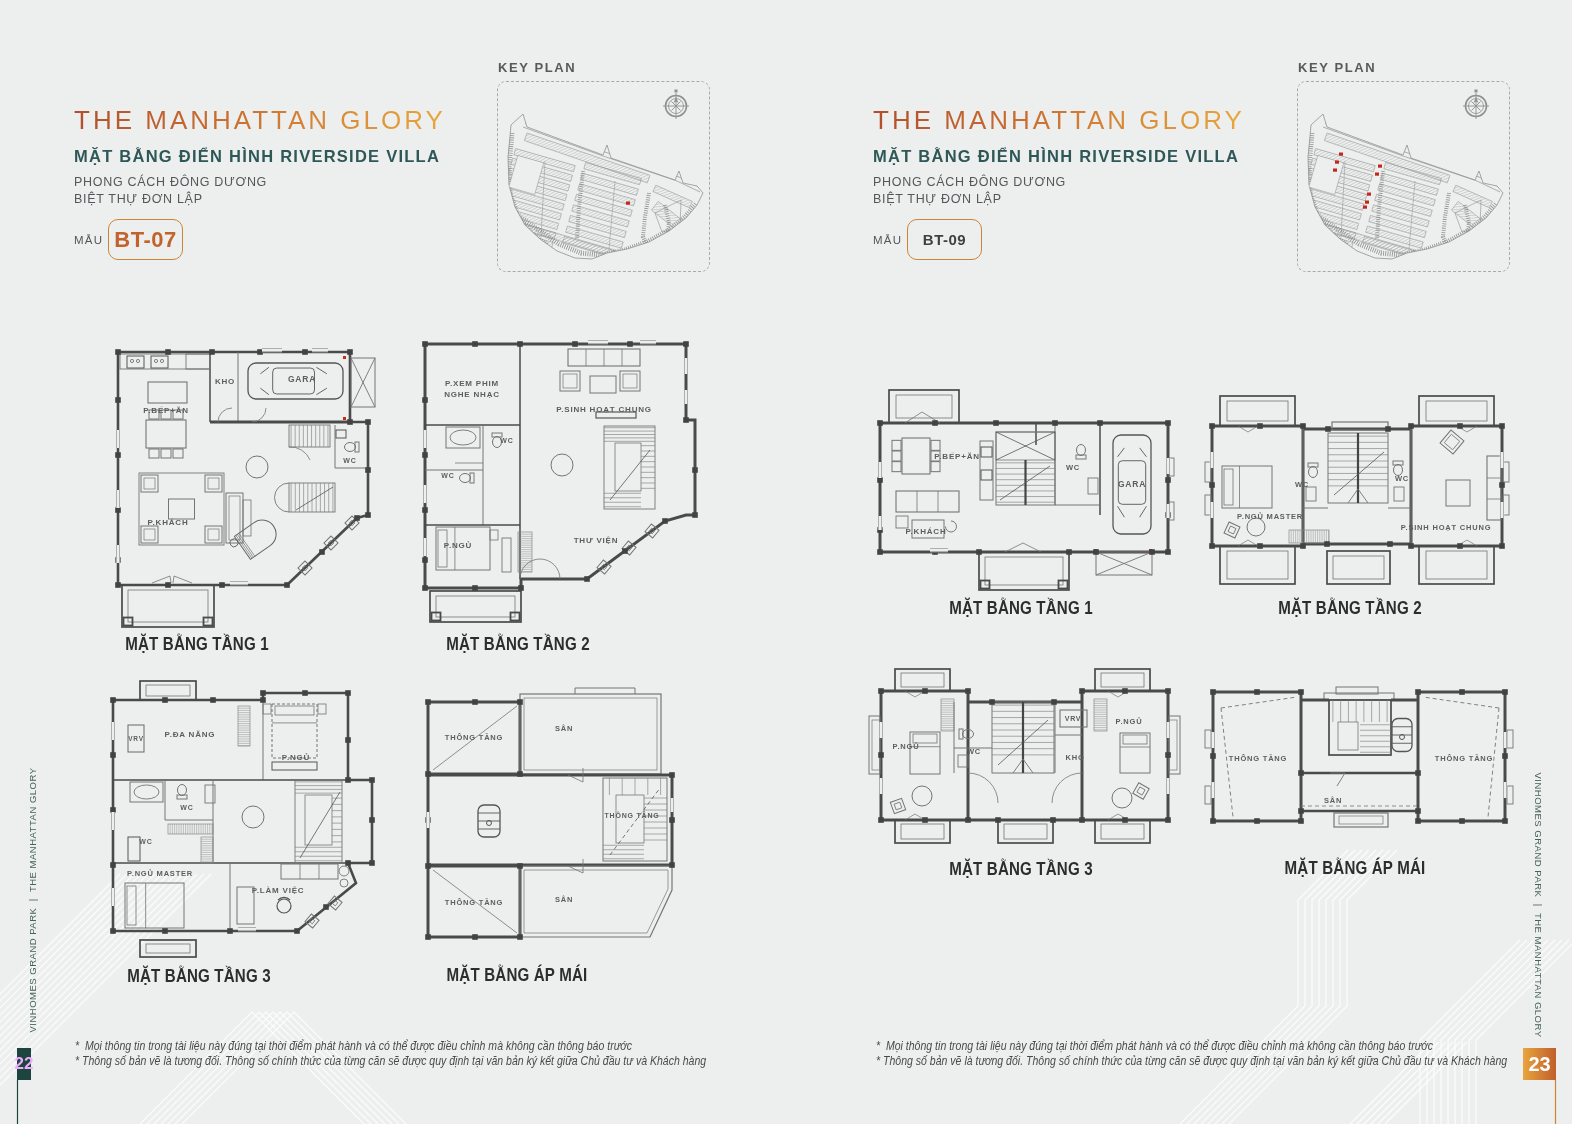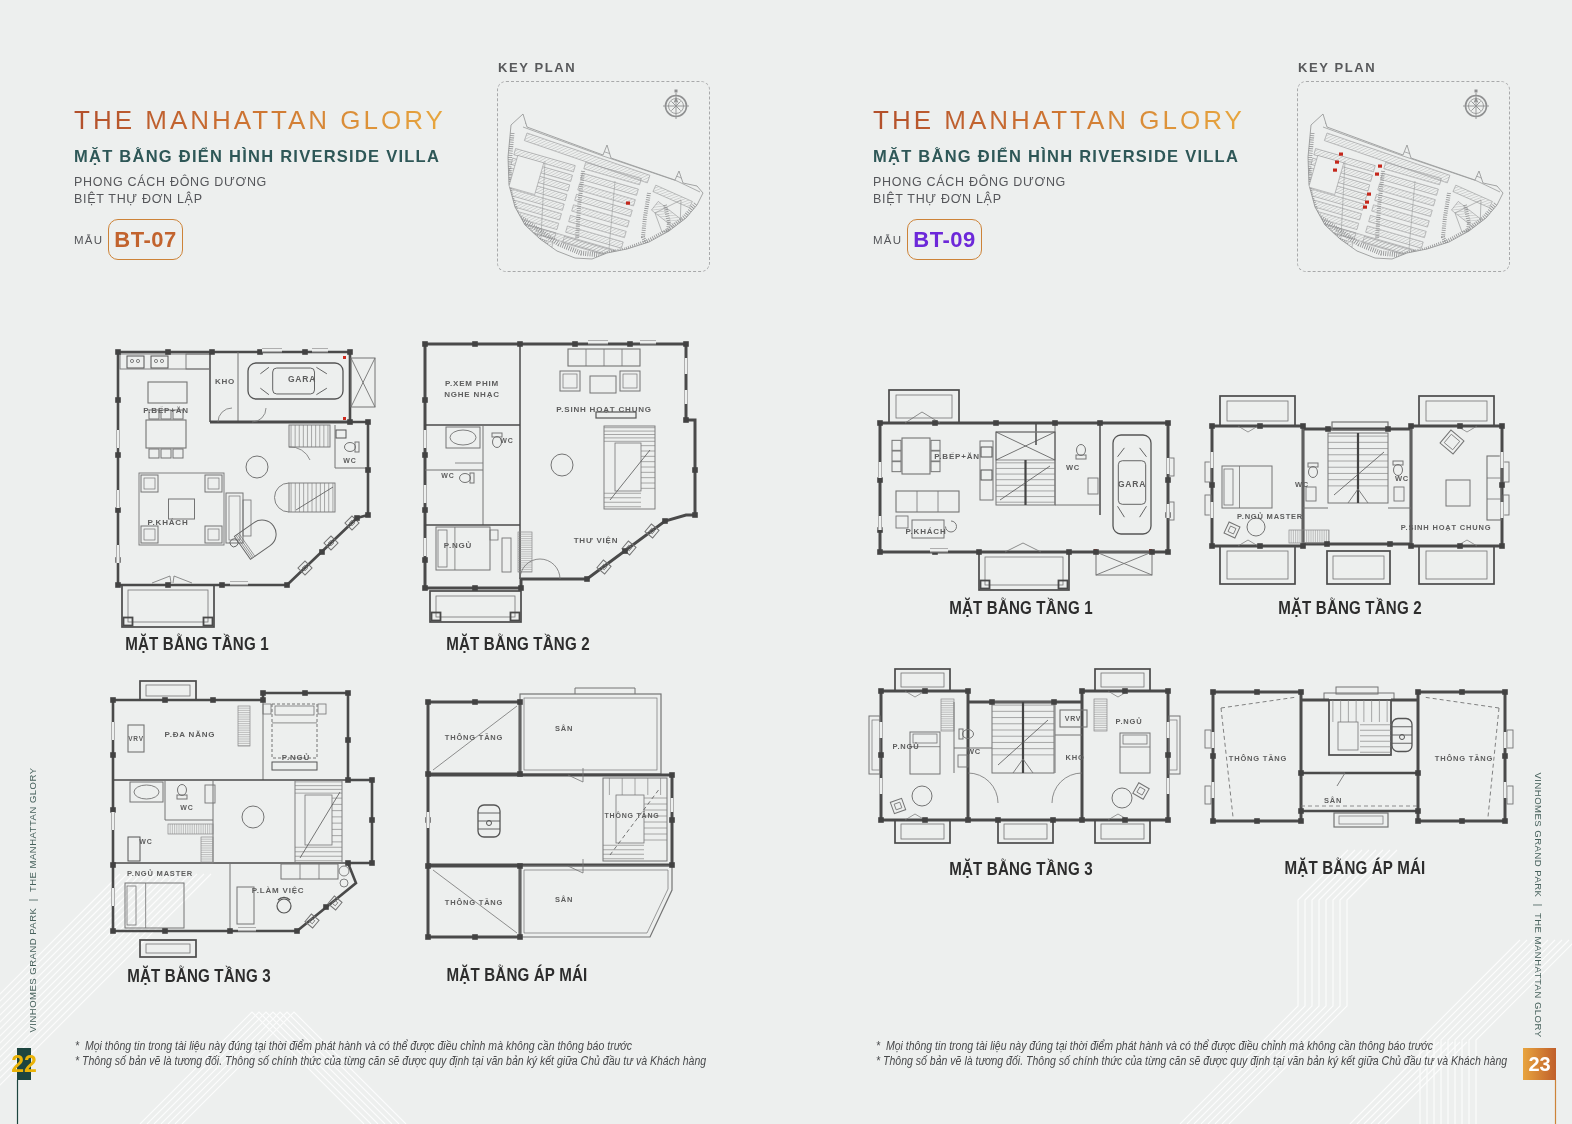--- a/index.html
+++ b/index.html
@@ -1143,30 +1143,30 @@
   </svg>
 <div style="position:absolute;left:74px;top:105px;font-size:26px;letter-spacing:3.0px;font-weight:400;background:linear-gradient(90deg,#b24f2b,#c96d31 40%,#e8a73e);-webkit-background-clip:text;background-clip:text;color:transparent;white-space:nowrap">THE MANHATTAN GLORY</div>
 <div style="position:absolute;left:74px;top:147px;font-size:16.5px;letter-spacing:1.25px;font-weight:bold;color:#2e5757;white-space:nowrap">MẶT BẰNG ĐIỂN HÌNH RIVERSIDE VILLA</div>
 <div style="position:absolute;left:74px;top:174px;font-size:12.5px;letter-spacing:0.7px;color:#55565a;line-height:17px;white-space:nowrap">PHONG CÁCH ĐÔNG DƯƠNG<br>BIỆT THỰ ĐƠN LẬP</div>
 <div style="position:absolute;left:74px;top:234px;font-size:11.5px;letter-spacing:1.2px;color:#55565a">MẪU</div>
 <div style="position:absolute;left:108px;top:219px;width:73px;height:39px;border:1.6px solid #cd8338;border-radius:10px;display:flex;align-items:center;justify-content:center;font-size:22px;font-weight:bold;color:#c2632e;letter-spacing:0.5px">BT-07</div>
 <div style="position:absolute;left:873px;top:105px;font-size:26px;letter-spacing:3.0px;font-weight:400;background:linear-gradient(90deg,#b24f2b,#c96d31 40%,#e8a73e);-webkit-background-clip:text;background-clip:text;color:transparent;white-space:nowrap">THE MANHATTAN GLORY</div>
 <div style="position:absolute;left:873px;top:147px;font-size:16.5px;letter-spacing:1.25px;font-weight:bold;color:#2e5757;white-space:nowrap">MẶT BẰNG ĐIỂN HÌNH RIVERSIDE VILLA</div>
 <div style="position:absolute;left:873px;top:174px;font-size:12.5px;letter-spacing:0.7px;color:#55565a;line-height:17px;white-space:nowrap">PHONG CÁCH ĐÔNG DƯƠNG<br>BIỆT THỰ ĐƠN LẬP</div>
 <div style="position:absolute;left:873px;top:234px;font-size:11.5px;letter-spacing:1.2px;color:#55565a">MẪU</div>
-<div style="position:absolute;left:907px;top:219px;width:73px;height:39px;border:1.6px solid #cd8338;border-radius:10px;display:flex;align-items:center;justify-content:center;font-size:22px;font-weight:bold;color:#6d28d9;letter-spacing:0.5px">BT-09</div>
+<div style="position:absolute;left:907px;top:219px;width:73px;height:39px;border:1.6px solid #cd8338;border-radius:10px;display:flex;align-items:center;justify-content:center;font-size:15px;font-weight:bold;color:#404040;letter-spacing:0.5px">BT-09</div>
 <div style="position:absolute;left:498px;top:60px;font-size:13px;letter-spacing:1.6px;font-weight:bold;color:#58595b">KEY PLAN</div>
 <div style="position:absolute;left:497px;top:81px;width:211px;height:189px;border:1px dashed #a8a9aa;border-radius:9px"></div>
 <div style="position:absolute;left:1298px;top:60px;font-size:13px;letter-spacing:1.6px;font-weight:bold;color:#58595b">KEY PLAN</div>
 <div style="position:absolute;left:1297px;top:81px;width:211px;height:189px;border:1px dashed #a8a9aa;border-radius:9px"></div>
 <div style="position:absolute;left:197px;top:634px;transform:translateX(-50%) scaleX(0.84);font-size:18px;font-weight:bold;color:#2d2d2d;letter-spacing:0.2px;white-space:nowrap">MẶT BẰNG TẦNG 1</div>
 <div style="position:absolute;left:518px;top:634px;transform:translateX(-50%) scaleX(0.84);font-size:18px;font-weight:bold;color:#2d2d2d;letter-spacing:0.2px;white-space:nowrap">MẶT BẰNG TẦNG 2</div>
 <div style="position:absolute;left:199px;top:966px;transform:translateX(-50%) scaleX(0.84);font-size:18px;font-weight:bold;color:#2d2d2d;letter-spacing:0.2px;white-space:nowrap">MẶT BẰNG TẦNG 3</div>
 <div style="position:absolute;left:517px;top:965px;transform:translateX(-50%) scaleX(0.84);font-size:18px;font-weight:bold;color:#2d2d2d;letter-spacing:0.2px;white-space:nowrap">MẶT BẰNG ÁP MÁI</div>
 <div style="position:absolute;left:1021px;top:598px;transform:translateX(-50%) scaleX(0.84);font-size:18px;font-weight:bold;color:#2d2d2d;letter-spacing:0.2px;white-space:nowrap">MẶT BẰNG TẦNG 1</div>
 <div style="position:absolute;left:1350px;top:598px;transform:translateX(-50%) scaleX(0.84);font-size:18px;font-weight:bold;color:#2d2d2d;letter-spacing:0.2px;white-space:nowrap">MẶT BẰNG TẦNG 2</div>
 <div style="position:absolute;left:1021px;top:859px;transform:translateX(-50%) scaleX(0.84);font-size:18px;font-weight:bold;color:#2d2d2d;letter-spacing:0.2px;white-space:nowrap">MẶT BẰNG TẦNG 3</div>
 <div style="position:absolute;left:1355px;top:858px;transform:translateX(-50%) scaleX(0.84);font-size:18px;font-weight:bold;color:#2d2d2d;letter-spacing:0.2px;white-space:nowrap">MẶT BẰNG ÁP MÁI</div>
 <div style="position:absolute;left:75px;top:1038px;font-size:13px;font-style:italic;color:#48494b;line-height:15.4px;white-space:nowrap;transform-origin:left top;transform:scaleX(0.81)">*&nbsp;&nbsp;Mọi thông tin trong tài liệu này đúng tại thời điểm phát hành và có thể được điều chỉnh mà không cần thông báo trước<br>* Thông số bản vẽ là tương đối. Thông số chính thức của từng căn sẽ được quy định tại văn bản ký kết giữa Chủ đầu tư và Khách hàng</div>
 <div style="position:absolute;left:876px;top:1038px;font-size:13px;font-style:italic;color:#48494b;line-height:15.4px;white-space:nowrap;transform-origin:left top;transform:scaleX(0.81)">*&nbsp;&nbsp;Mọi thông tin trong tài liệu này đúng tại thời điểm phát hành và có thể được điều chỉnh mà không cần thông báo trước<br>* Thông số bản vẽ là tương đối. Thông số chính thức của từng căn sẽ được quy định tại văn bản ký kết giữa Chủ đầu tư và Khách hàng</div>
-<div style="position:absolute;left:17px;top:1048px;width:14px;height:32px;background:#1d453f;color:#eab308;font-size:23px;font-weight:bold;display:flex;align-items:center;justify-content:center">22</div>
+<div style="position:absolute;left:17px;top:1048px;width:14px;height:32px;background:#1d453f;color:#f0abfc;font-size:17px;font-weight:bold;display:flex;align-items:center;justify-content:center">22</div>
 <div style="position:absolute;left:1523px;top:1048px;width:33px;height:32px;background:linear-gradient(90deg,#e8a43e,#c05f2b);color:#fff;font-size:20px;font-weight:bold;display:flex;align-items:center;justify-content:center">23</div>
 <div style="position:absolute;left:32px;top:900px;transform:translate(-50%,-50%) rotate(-90deg);font-size:9.5px;letter-spacing:0.5px;color:#47615c;white-space:nowrap">VINHOMES GRAND PARK&nbsp;&nbsp;|&nbsp;&nbsp;THE MANHATTAN GLORY</div>
 <div style="position:absolute;left:1538px;top:905px;transform:translate(-50%,-50%) rotate(90deg);font-size:9.5px;letter-spacing:0.5px;color:#47615c;white-space:nowrap">VINHOMES GRAND PARK&nbsp;&nbsp;|&nbsp;&nbsp;THE MANHATTAN GLORY</div>
 </body></html>

